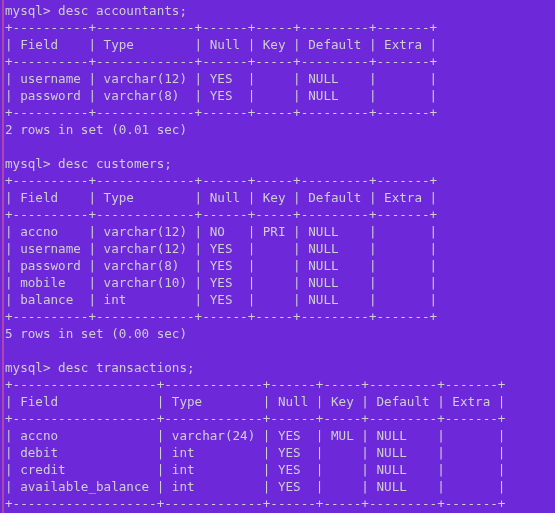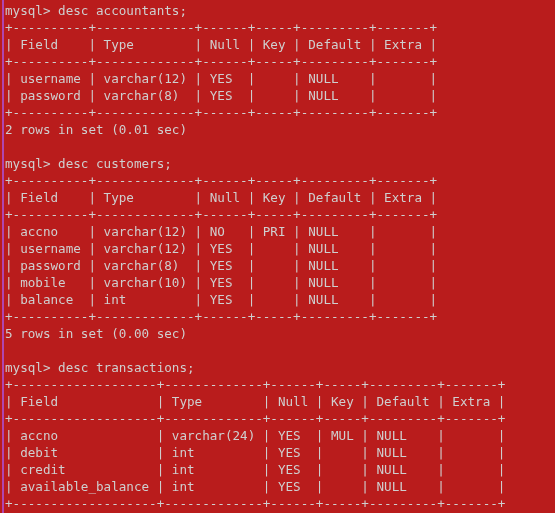--- a/index.html
+++ b/index.html
@@ -5,21 +5,21 @@
 <style>
   html, body {
     margin: 0;
     padding: 0;
     background: #0d0d0d;
   }
   #terminal {
     position: relative;
     width: 555px;
     height: 513px;
-    background: #b91c1c;
+    background: #6d28d9;
     overflow: hidden;
     box-sizing: border-box;
   }
   
   #edge-stripe {
     position: absolute;
     left: 2px;
     top: 0;
     width: 2px;
     height: 513px;

